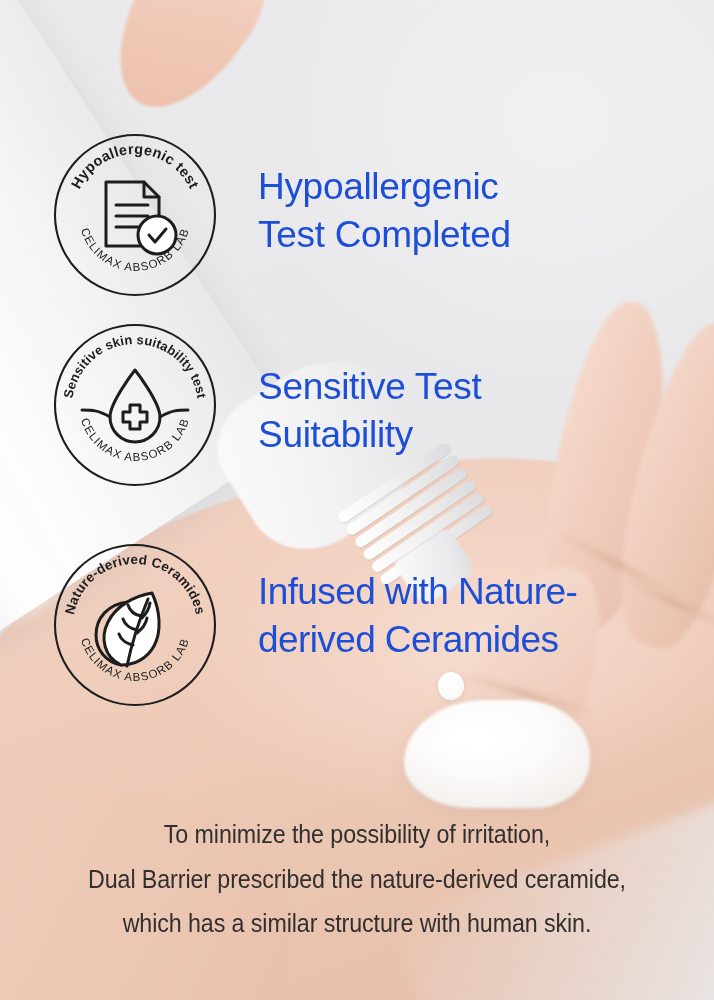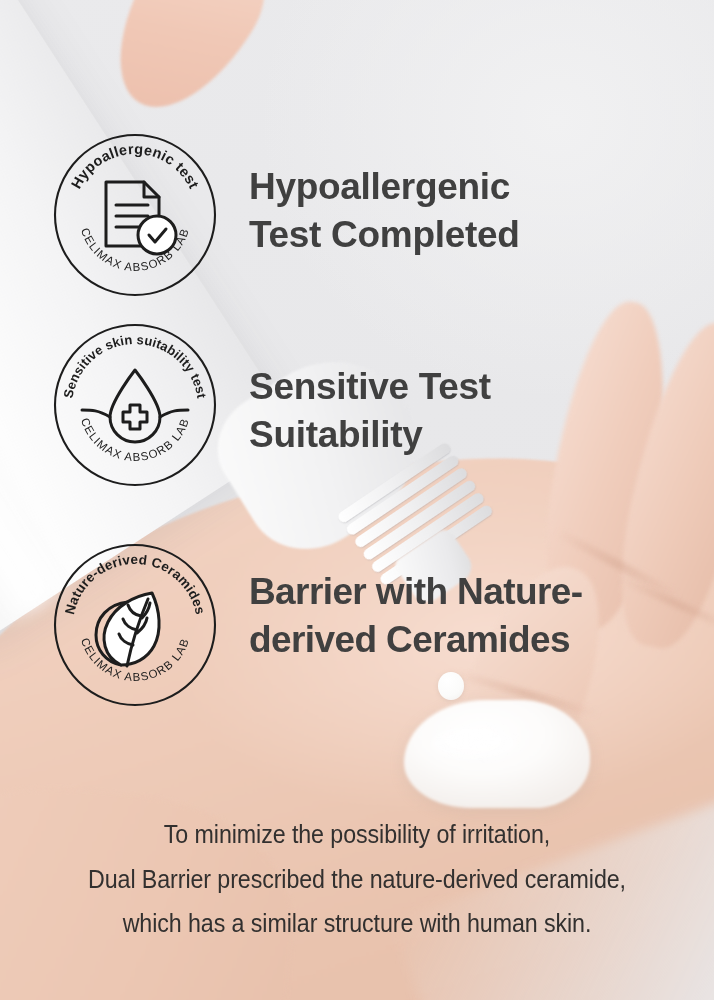--- a/index.html
+++ b/index.html
@@ -225,24 +225,24 @@
   .badge svg { display: block; width: 100%; height: 100%; overflow: visible; }
 
   
   .feature-list {
     position: absolute;
     left: 0; top: 0;
     width: 100%; height: 100%;
   }
   .feature-heading {
     position: absolute;
-    left: 249px;
-    color: #404040;
+    left: 258px;
+    color: #1d4ed8;
     font-size: 37px;
-    font-weight: 700;
+    font-weight: 400;
     line-height: 1.29;
     letter-spacing: -0.3px;
     white-space: pre-line;
   }
   .feature-heading.h1 { top: 163px; }
   .feature-heading.h2 { top: 363px; }
   .feature-heading.h3 { top: 568px; letter-spacing: -0.6px; }
 
   
   .caption {
@@ -383,21 +383,21 @@
         </g>
       </svg>
     </div>
   </div>
 
   <div class="feature-list">
     <div class="feature-heading h1">Hypoallergenic
 Test Completed</div>
     <div class="feature-heading h2">Sensitive Test
 Suitability</div>
-    <div class="feature-heading h3">Barrier with Nature-
+    <div class="feature-heading h3">Infused with Nature-
 derived Ceramides</div>
   </div>
 
   <div class="caption">
     <span class="caption-line">To minimize the possibility of irritation,</span>
     <span class="caption-line">Dual Barrier prescribed the nature-derived ceramide,</span>
     <span class="caption-line">which has a similar structure with human skin.</span>
   </div>
 
 </div>

